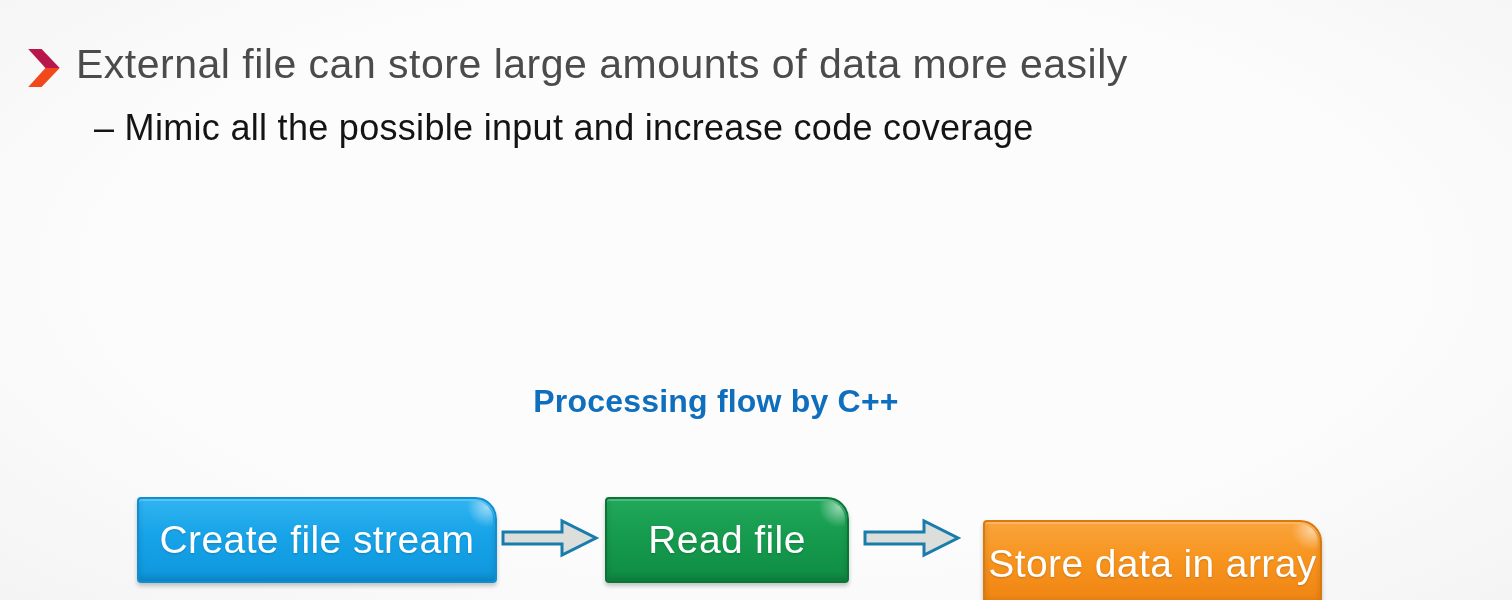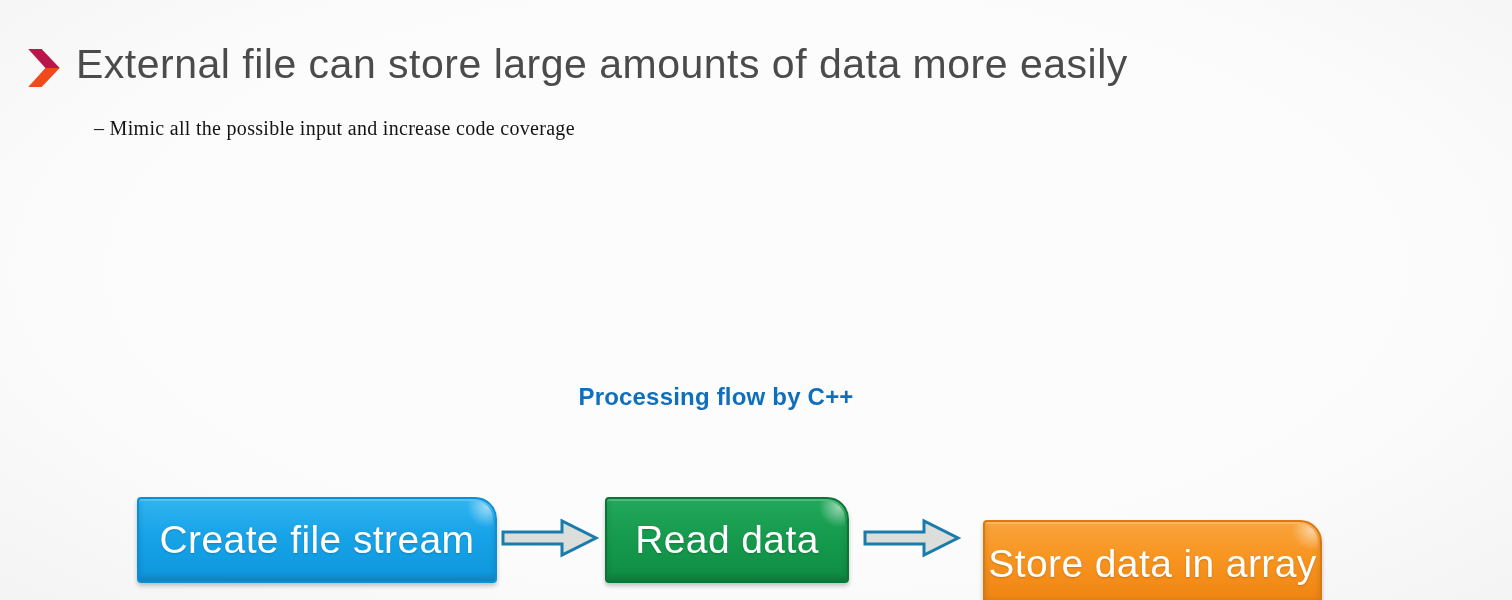--- a/index.html
+++ b/index.html
@@ -30,40 +30,39 @@
   .bullet-text {
     margin-left: 14px;
     font-size: 41px;
     line-height: 48px;
     color: #4b4b4b;
     letter-spacing: 0.5px;
     white-space: nowrap;
   }
   .sub-text {
     position: absolute;
-    font-size: 20px;
+    font-size: 36px;
     line-height: 36px;
     color: #141414;
     letter-spacing: 0.3px;
     white-space: nowrap;
-    font-family: Liberation Serif, serif;
   }
   #bullet1 { left: 25px; top: 40px; }
   #sub1    { left: 94px; top: 110px; }
   #bullet2 { left: 25px; top: 174px; }
   #sub2    { left: 94px; top: 245px; }
 
   
   .flow-title {
     position: absolute;
     left: 0;
     top: 383px;
     width: 1432px;
     text-align: center;
-    font-size: 24px;
+    font-size: 32px;
     font-weight: bold;
     color: #0f6fbd;
     letter-spacing: 0.2px;
   }
   .flow-step {
     position: absolute;
     display: flex;
     align-items: center;
     justify-content: center;
     color: #ffffff;
@@ -125,21 +124,21 @@
 
   <div class="flow-title">Processing flow by C++</div>
 
   <div>
     <div class="flow-step" id="step-blue">Create file stream</div>
 
     <svg class="flow-arrow" id="arrow1" viewBox="0 0 100 42" aria-hidden="true">
       <polygon points="3,15 62,15 62,4 96,21 62,38 62,27 3,27" fill="#dcdedc" stroke="#1a7cab" stroke-width="3" stroke-linejoin="miter"></polygon>
     </svg>
 
-    <div class="flow-step" id="step-green">Read data</div>
+    <div class="flow-step" id="step-green">Read file</div>
 
     <svg class="flow-arrow" id="arrow2" viewBox="0 0 100 42" aria-hidden="true">
       <polygon points="3,15 62,15 62,4 96,21 62,38 62,27 3,27" fill="#dcdedc" stroke="#1a7cab" stroke-width="3" stroke-linejoin="miter"></polygon>
     </svg>
 
     <div class="flow-step" id="step-orange">Store data in array</div>
   </div>
 
 </div>
 

